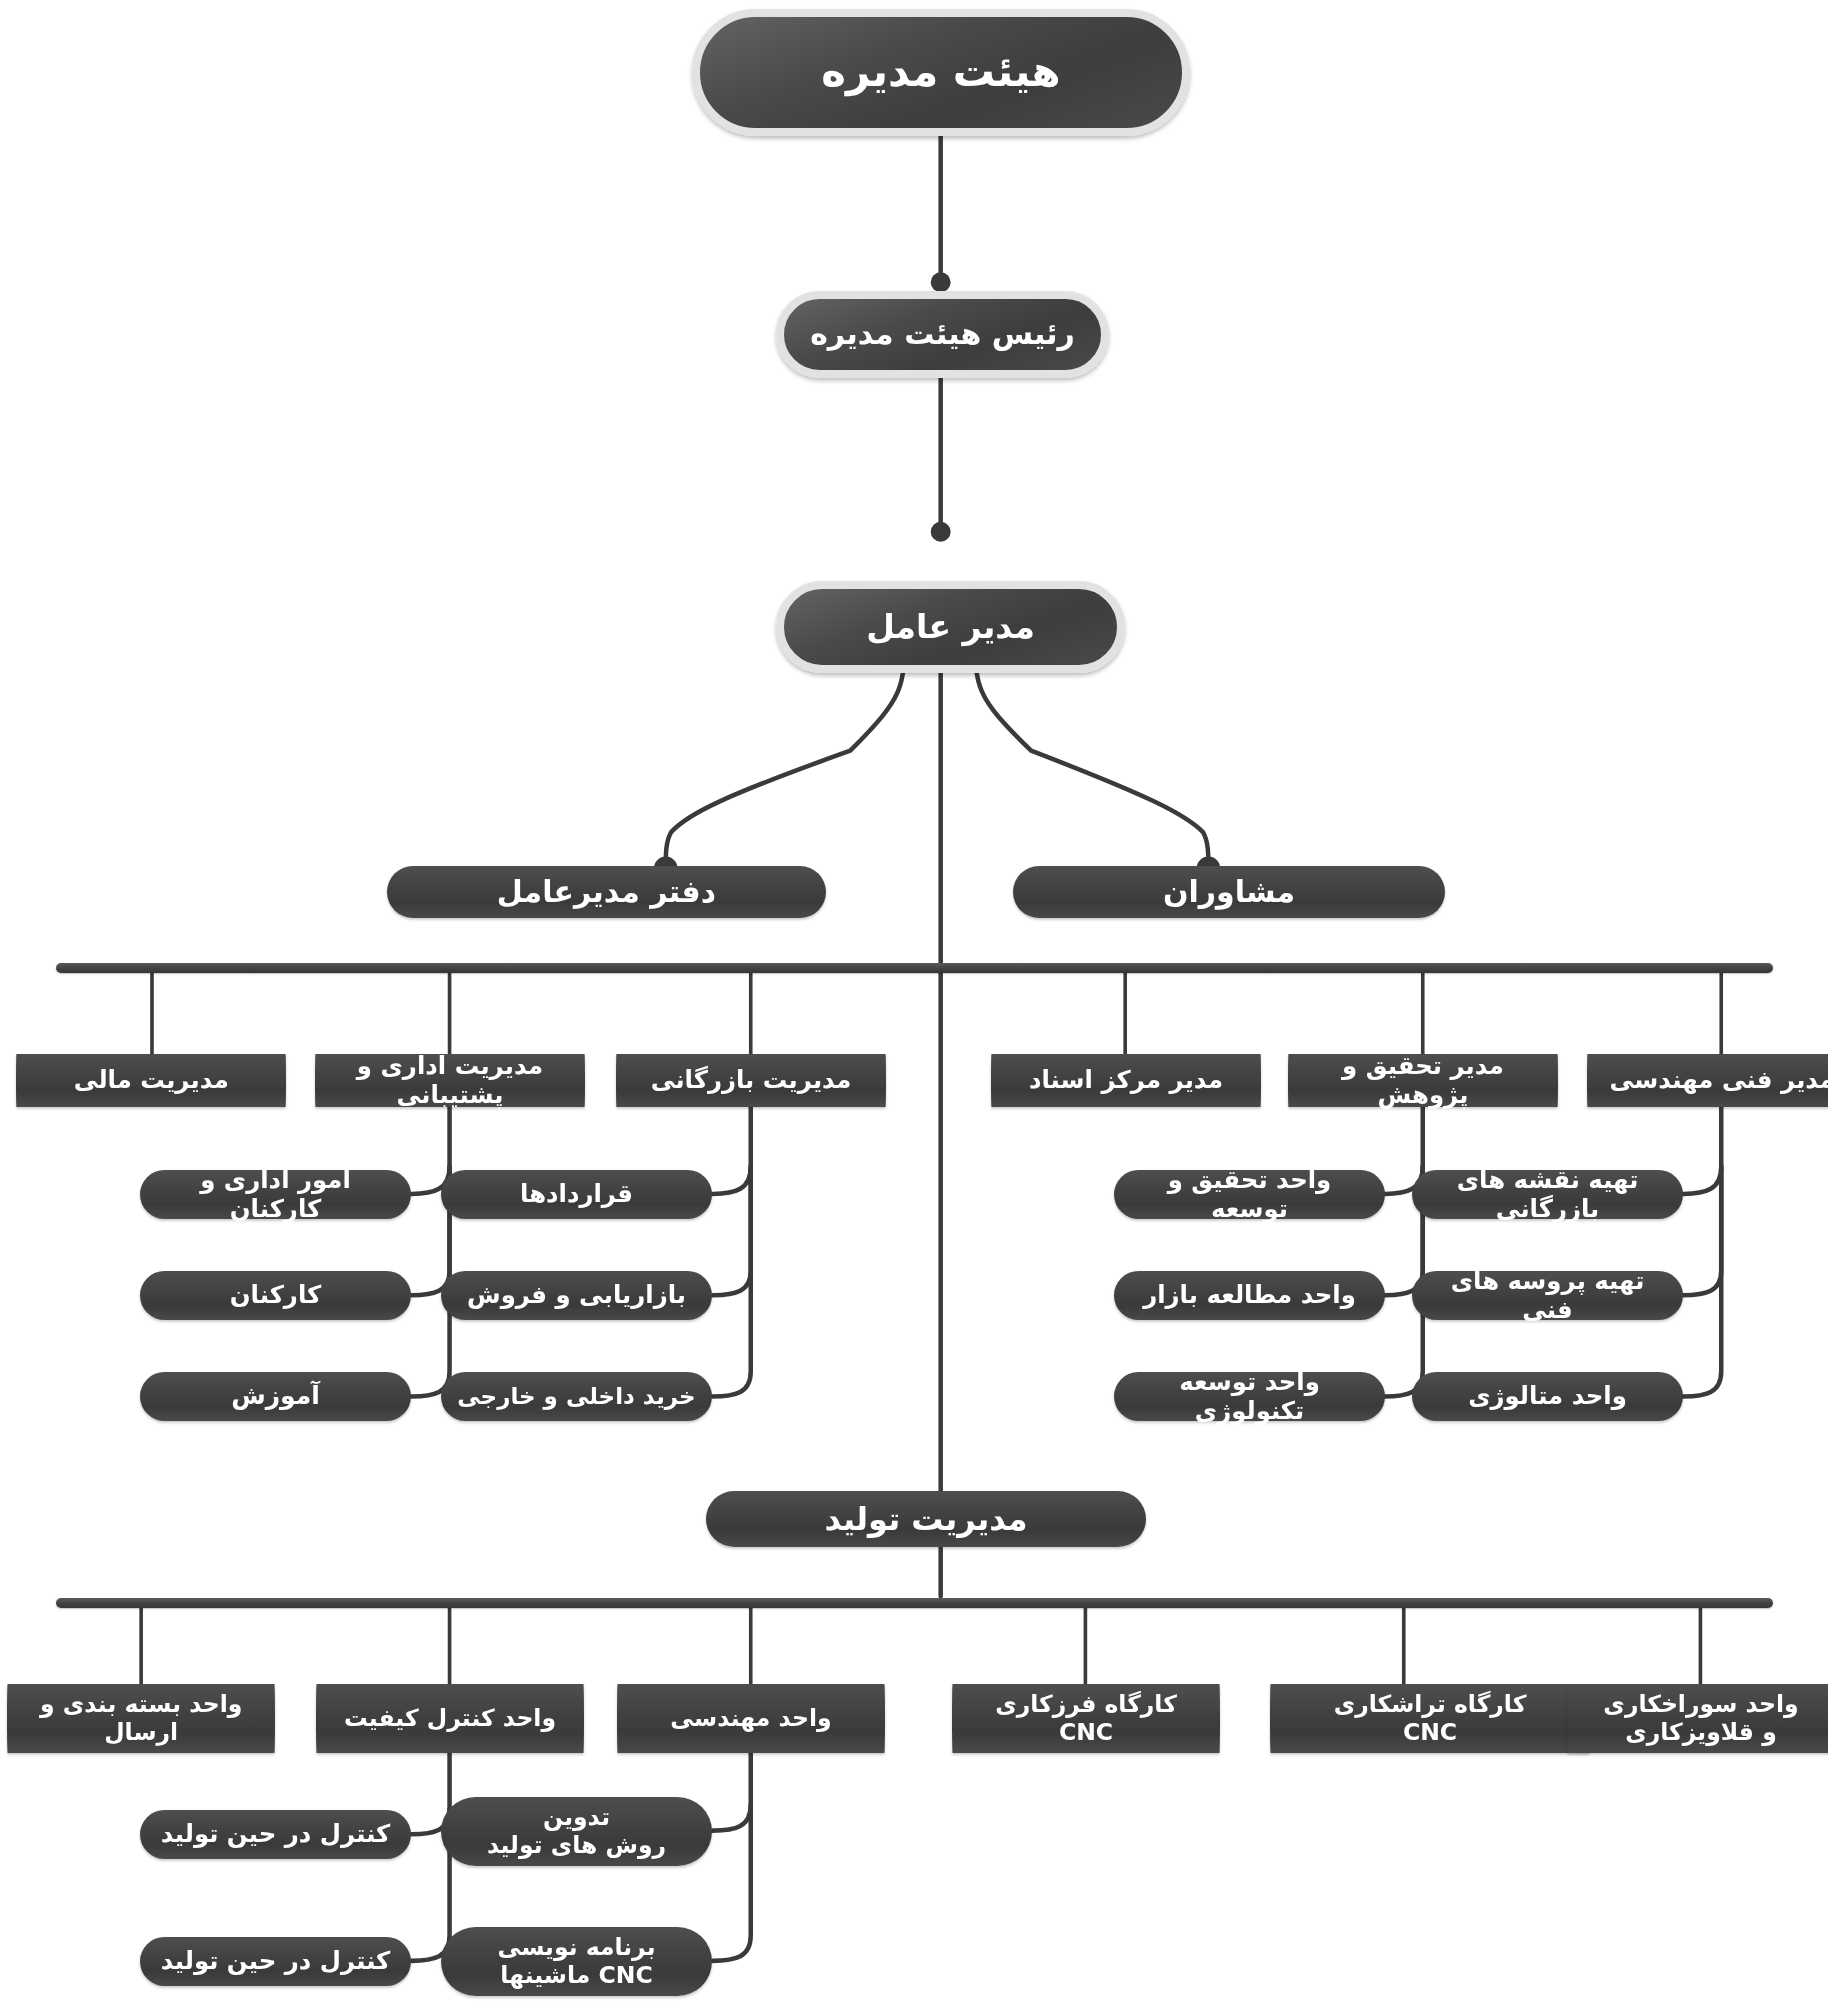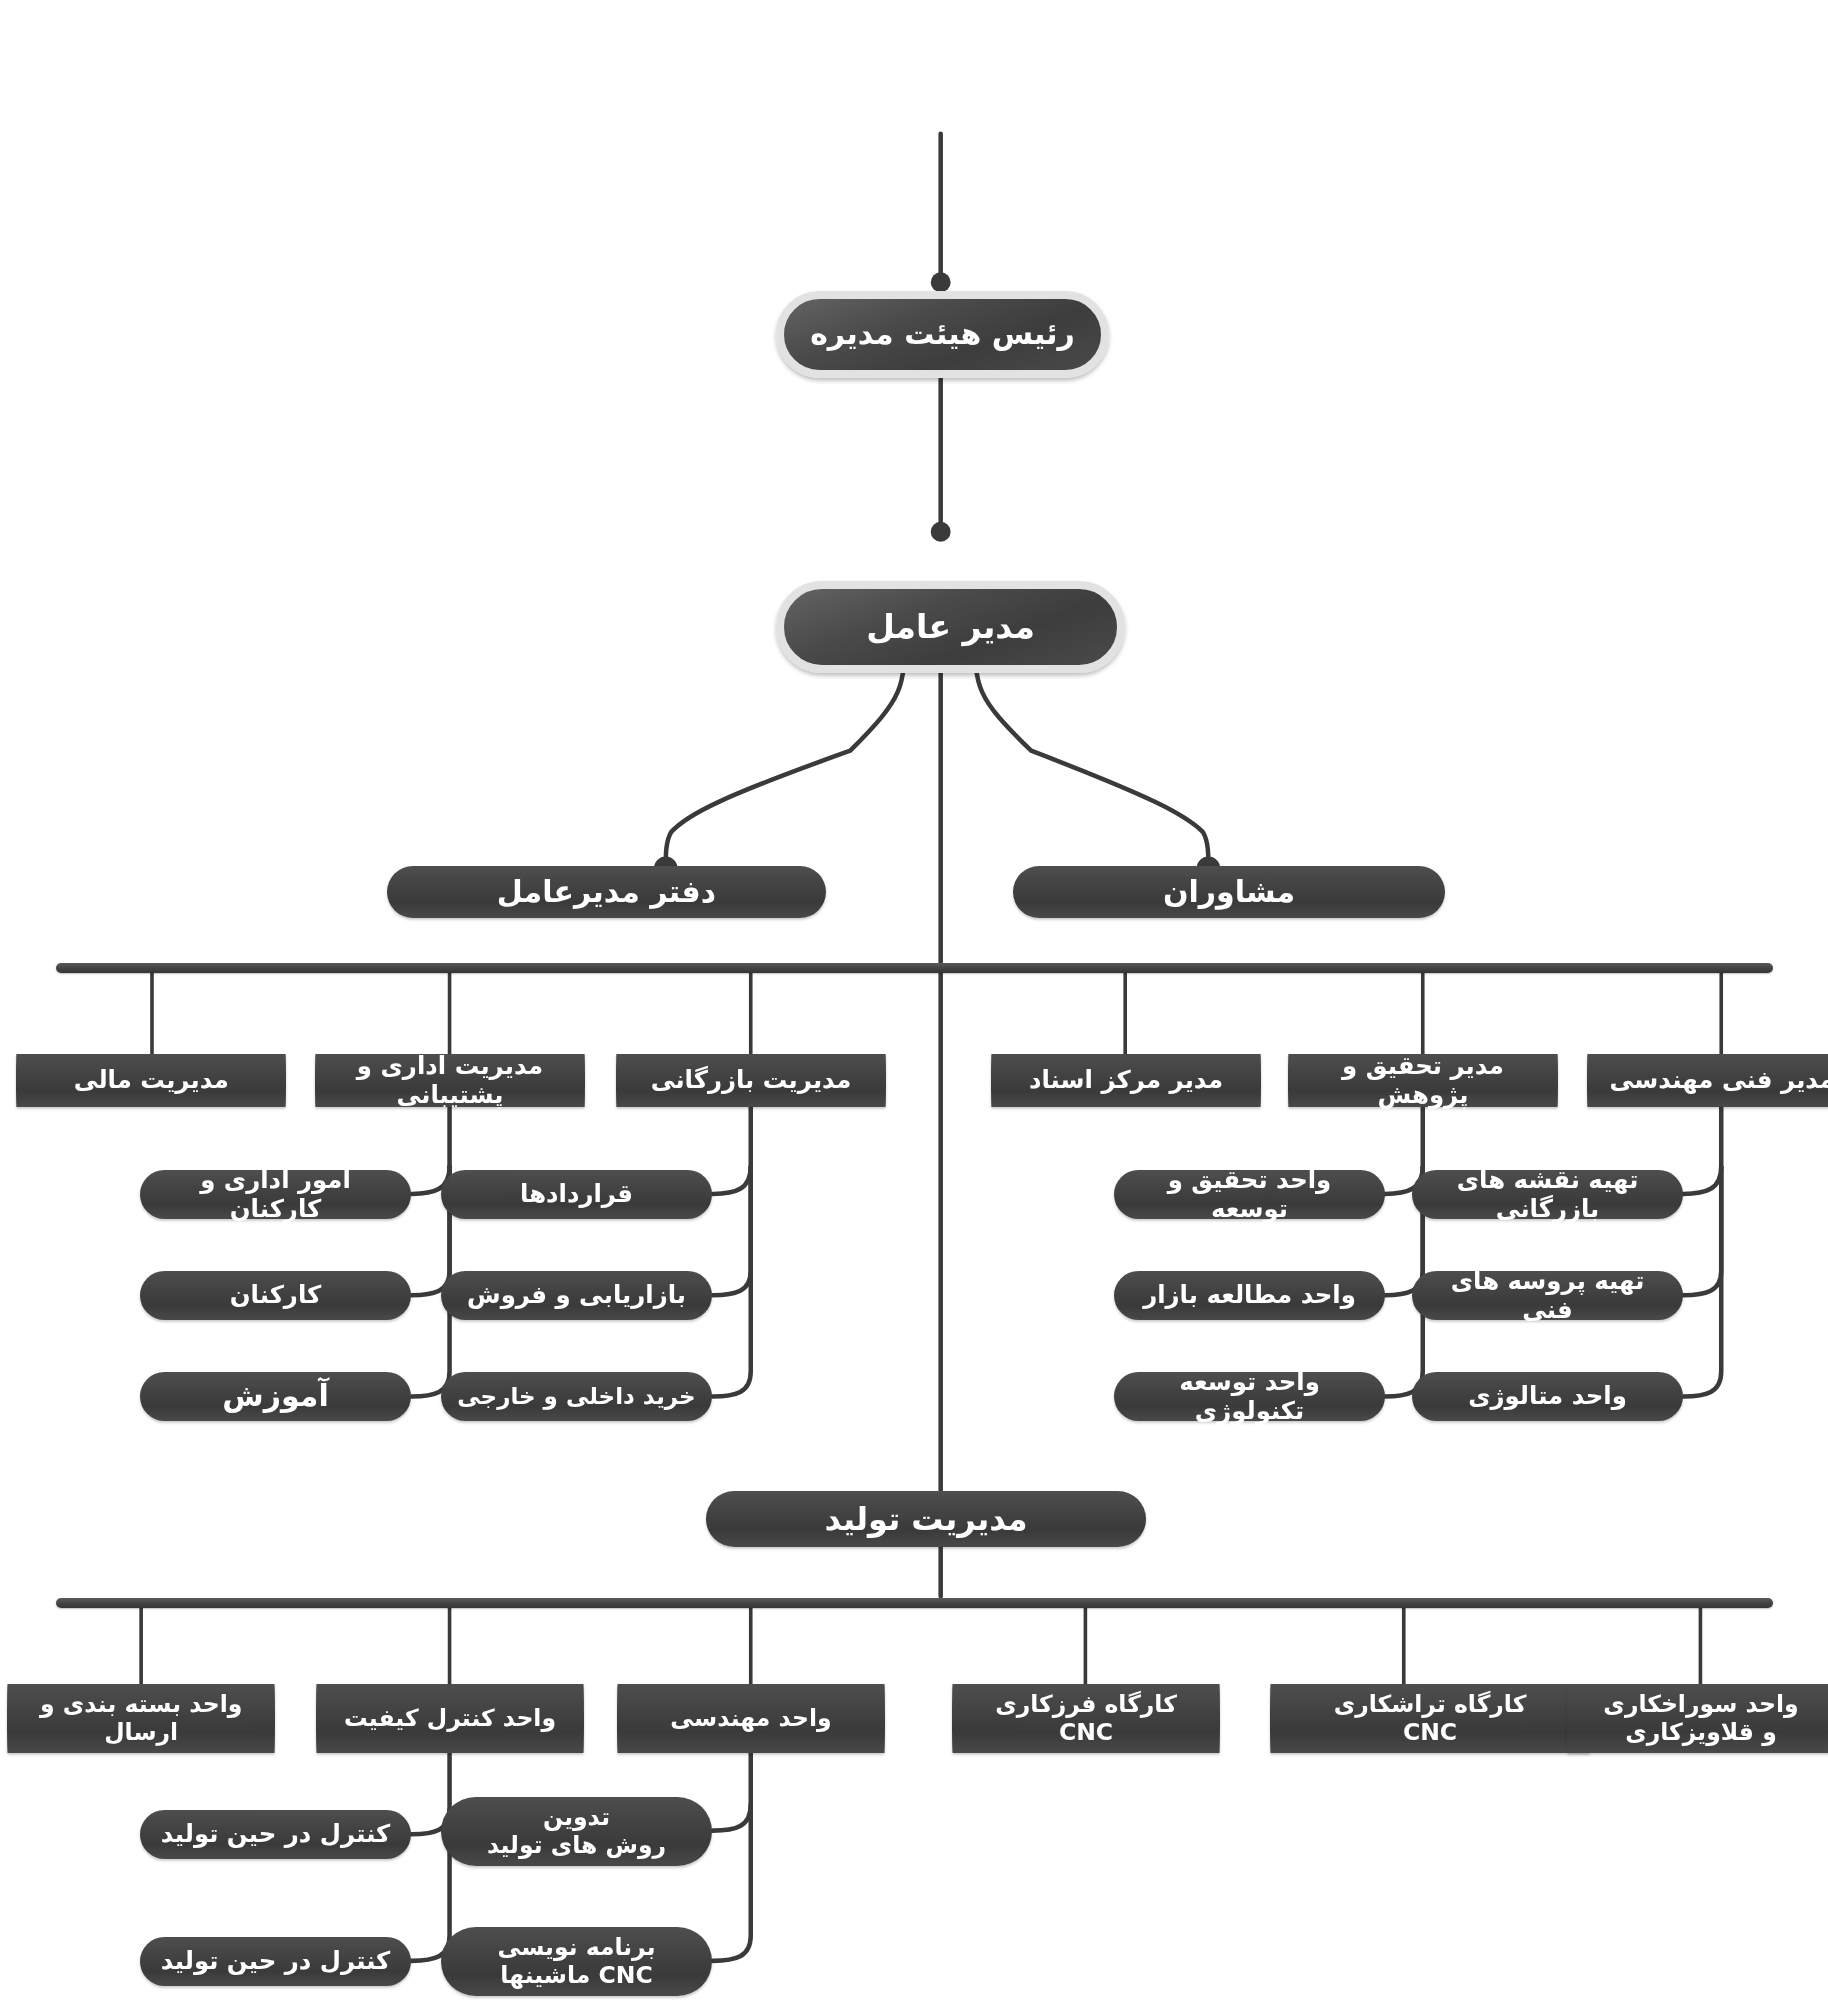--- a/index.html
+++ b/index.html
@@ -106,20 +106,23 @@
       <g stroke-width="5">
         <path d="M830 1920 L830 1995 C830 2020 813 2024 788 2024"></path>
         <path d="M830 1995 L830 2140 C830 2164 813 2168 788 2168"></path>
       </g>
     </g>
   </svg>
 
   <div class="rail" style="left:56px;top:963px;width:1717px;"></div>
   <div class="rail" style="left:56px;top:1598px;width:1717px;"></div>
 
+  <div class="node toplevel" style="left:692px;top:9px;width:498px;height:127px;font-size:42px;font-weight:bold;">
+    <span class="lbl">هیئت مدیره</span>
+  </div>
 
   <div class="node toplevel" style="left:776px;top:291px;width:333px;height:87px;font-size:30px;font-weight:bold;">
     <span class="lbl">رئیس هیئت مدیره</span>
   </div>
 
   <div class="node toplevel" style="left:776px;top:541px;width:349px;height:92px;font-size:33px;font-weight:bold;margin-top:40px;">
     <span class="lbl">مدیر عامل</span>
   </div>
 
   <div class="node" style="left:387px;top:866px;width:439px;height:52px;font-size:30px;font-weight:bold;">
@@ -148,21 +151,21 @@
   <div class="node flatcap" style="left:1587px;top:1054px;width:270px;height:53px;font-size:24.4px;font-weight:bold;">
     <span class="lbl">مدیر فنی مهندسی</span>
   </div>
 
   <div class="node" style="left:140px;top:1170px;width:271px;height:49px;font-size:24.4px;font-weight:bold;">
     <span class="lbl">امور اداری و کارکنان</span>
   </div>
   <div class="node" style="left:140px;top:1271px;width:271px;height:49px;font-size:24.4px;font-weight:bold;">
     <span class="lbl">کارکنان</span>
   </div>
-  <div class="node" style="left:140px;top:1372px;width:271px;height:49px;font-size:30px;font-weight:bold;">
+  <div class="node" style="left:140px;top:1372px;width:271px;height:49px;font-size:25px;font-weight:bold;">
     <span class="lbl">آموزش</span>
   </div>
 
   <div class="node" style="left:441px;top:1170px;width:271px;height:49px;font-size:24.4px;font-weight:bold;">
     <span class="lbl">قراردادها</span>
   </div>
   <div class="node" style="left:441px;top:1271px;width:271px;height:49px;font-size:24.4px;font-weight:bold;">
     <span class="lbl">بازاریابی و فروش</span>
   </div>
   <div class="node" style="left:441px;top:1372px;width:271px;height:49px;font-size:23px;font-weight:bold;">

